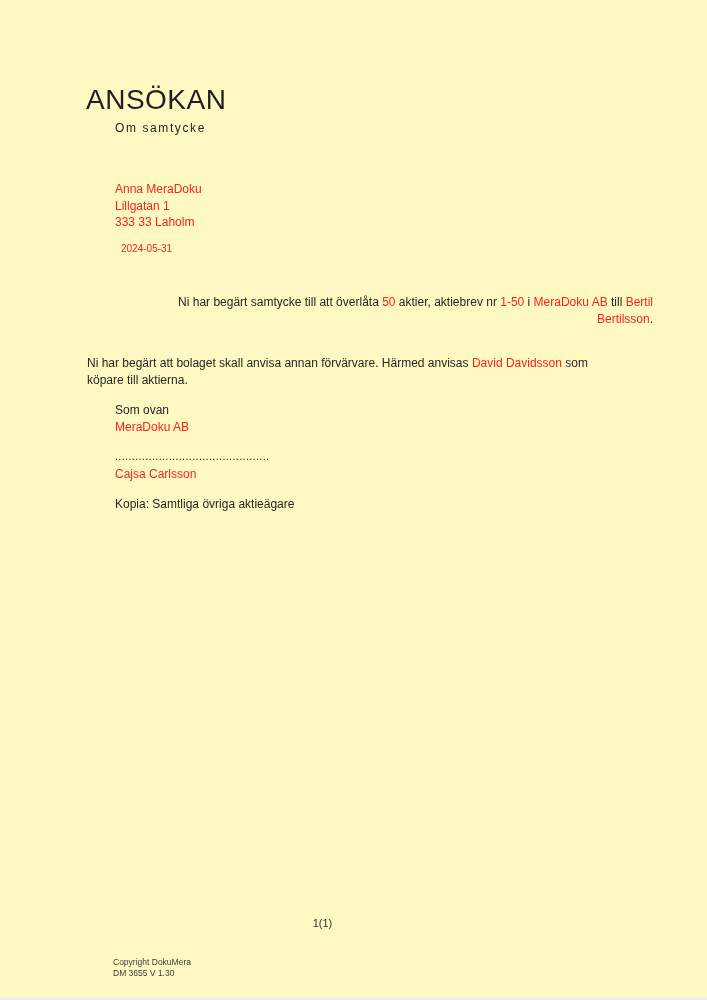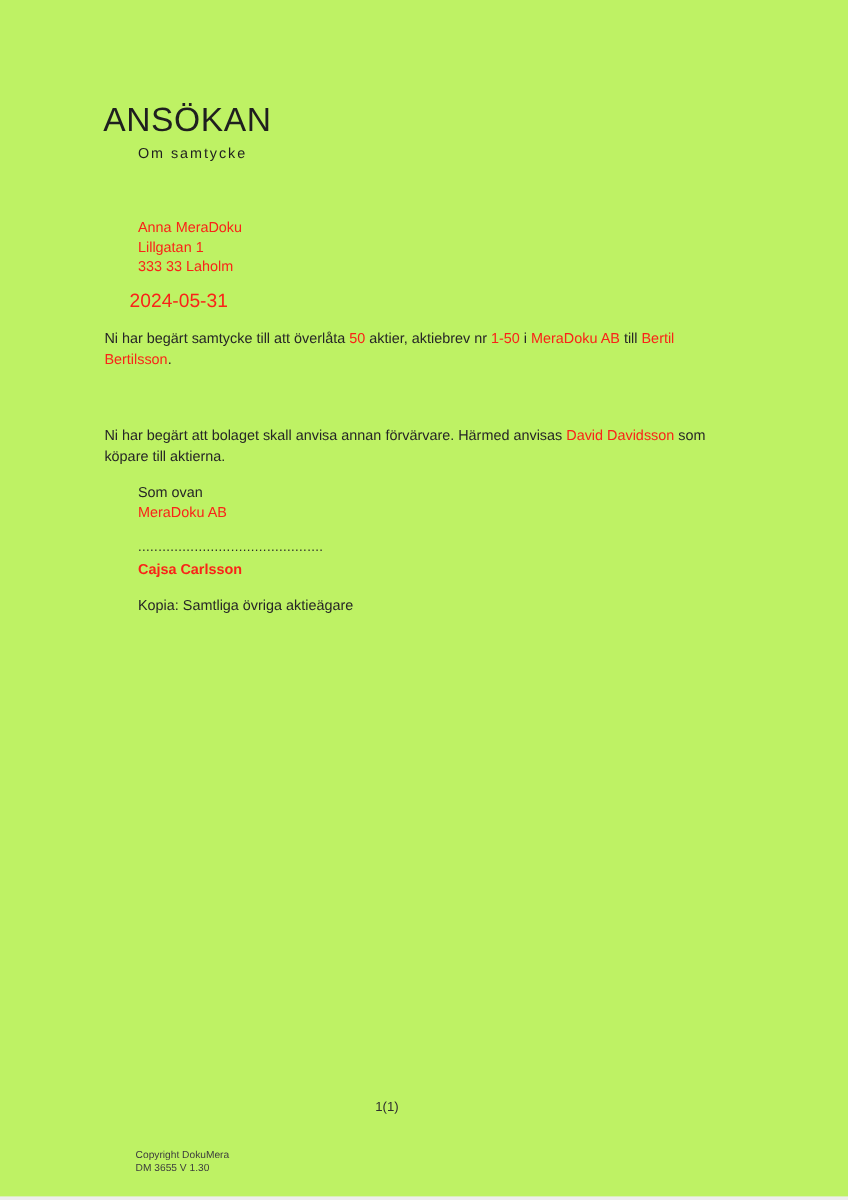--- a/index.html
+++ b/index.html
@@ -5,21 +5,21 @@
   :root{
     --red:#fa2318;
     --ink:#262626;
     --muted:#3d3d3d;
   }
   html,body{margin:0;padding:0;background:#ffffff;}
   .page{
     position:relative;
     width:707px;
     height:1000px;
-    background:#bef264;
+    background:#fef9c3;
     font-family:"Liberation Sans","DejaVu Sans",sans-serif;
     color:var(--ink);
     overflow:hidden;
   }
   .abs{position:absolute;margin-left:28px;}
   .red{color:var(--red);}
   h1.title{
     margin:0;
     left:86px; top:84px;
     font-size:28px;
@@ -32,48 +32,47 @@
     font-size:12px;
     letter-spacing:1.6px;
     color:#1f1f1f;
   }
   .recipient{
     left:87px; top:181px;
     font-size:12px;
     line-height:16.5px;
   }
   .date{
-    left:80px; top:243px;
-    font-size:16px;
+    left:93px; top:243px;
+    font-size:10px;
   }
   .para{
     left:87px;
     width:566px;
     margin:0;
     font-size:12px;
     line-height:17px;
   }
-  .p1{top:274px;}
+  .p1{top:294px;text-align:right;}
   .p2{top:322px;}
   .p3{top:355px;}
   .closing{
     left:87px; top:402px;
     font-size:12px;
     line-height:16.5px;
   }
   .sig-dots{
     left:87px; top:450px;
     font-size:11px;
     letter-spacing:0.3px;
     color:#2a2a2a;
   }
   .sig-name{
     left:87px; top:467px;
     font-size:12px;
-    font-weight:bold;
   }
   .copy-line{
     left:87px; top:497px;
     font-size:12px;
   }
   .page-number{
     left:0; top:917px;
     width:589px;
     text-align:center;
     font-size:11px;

